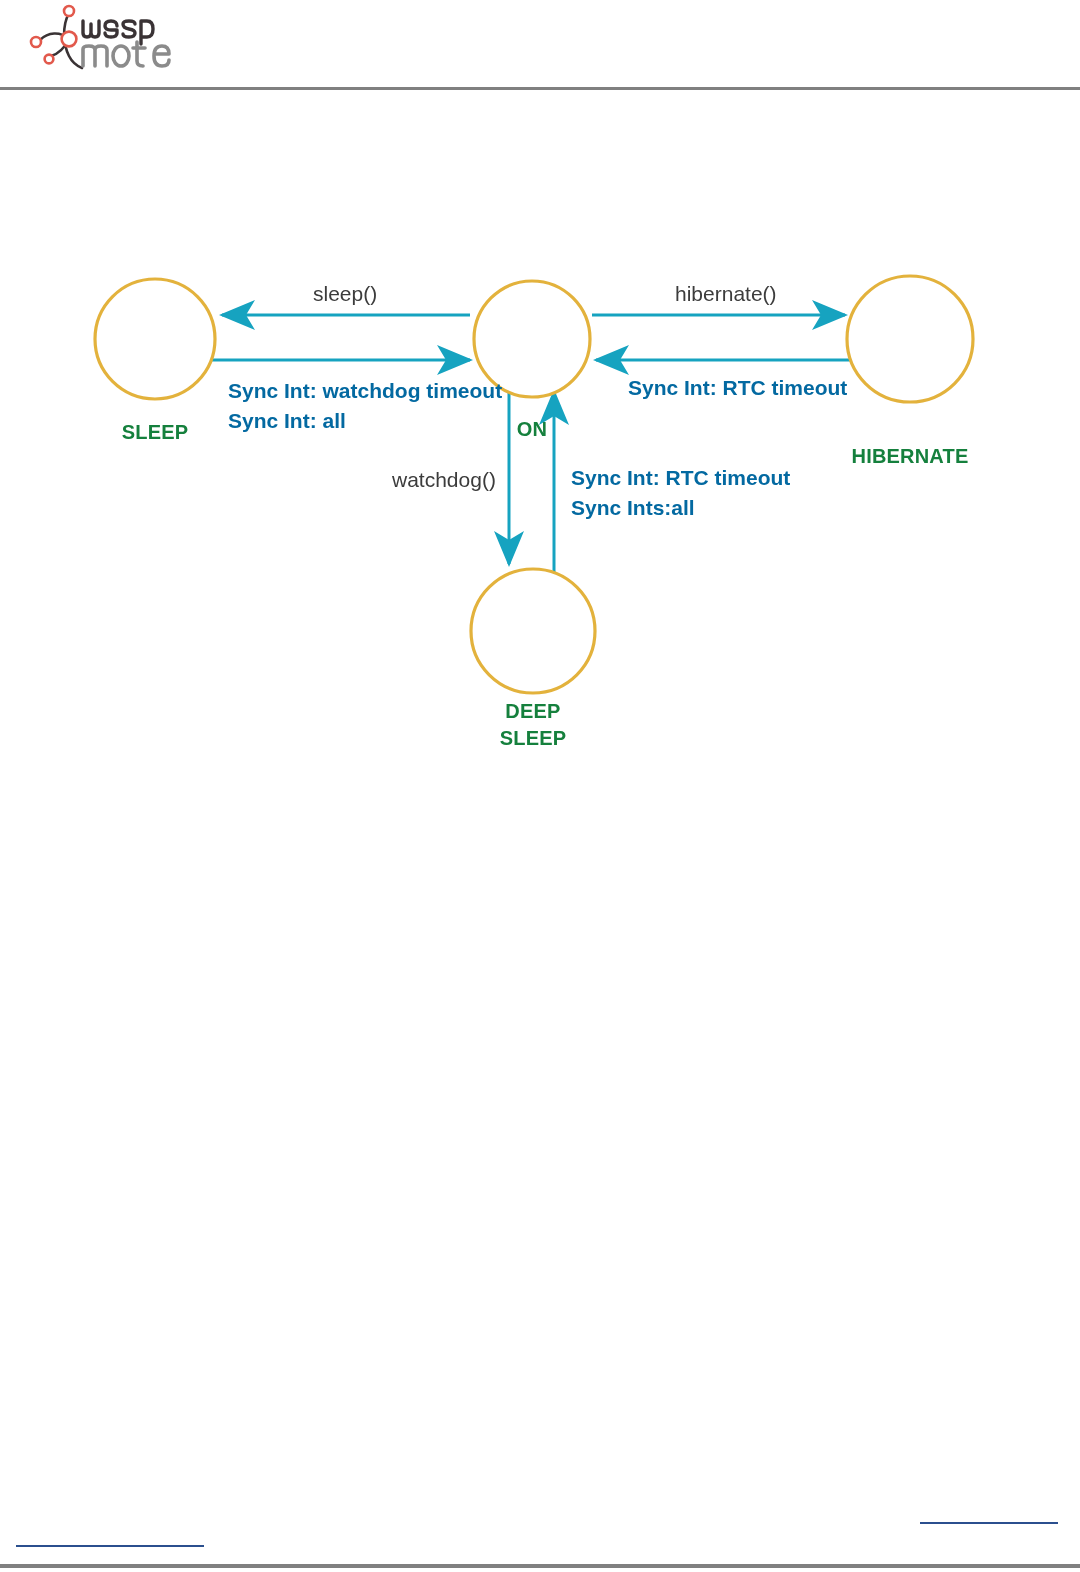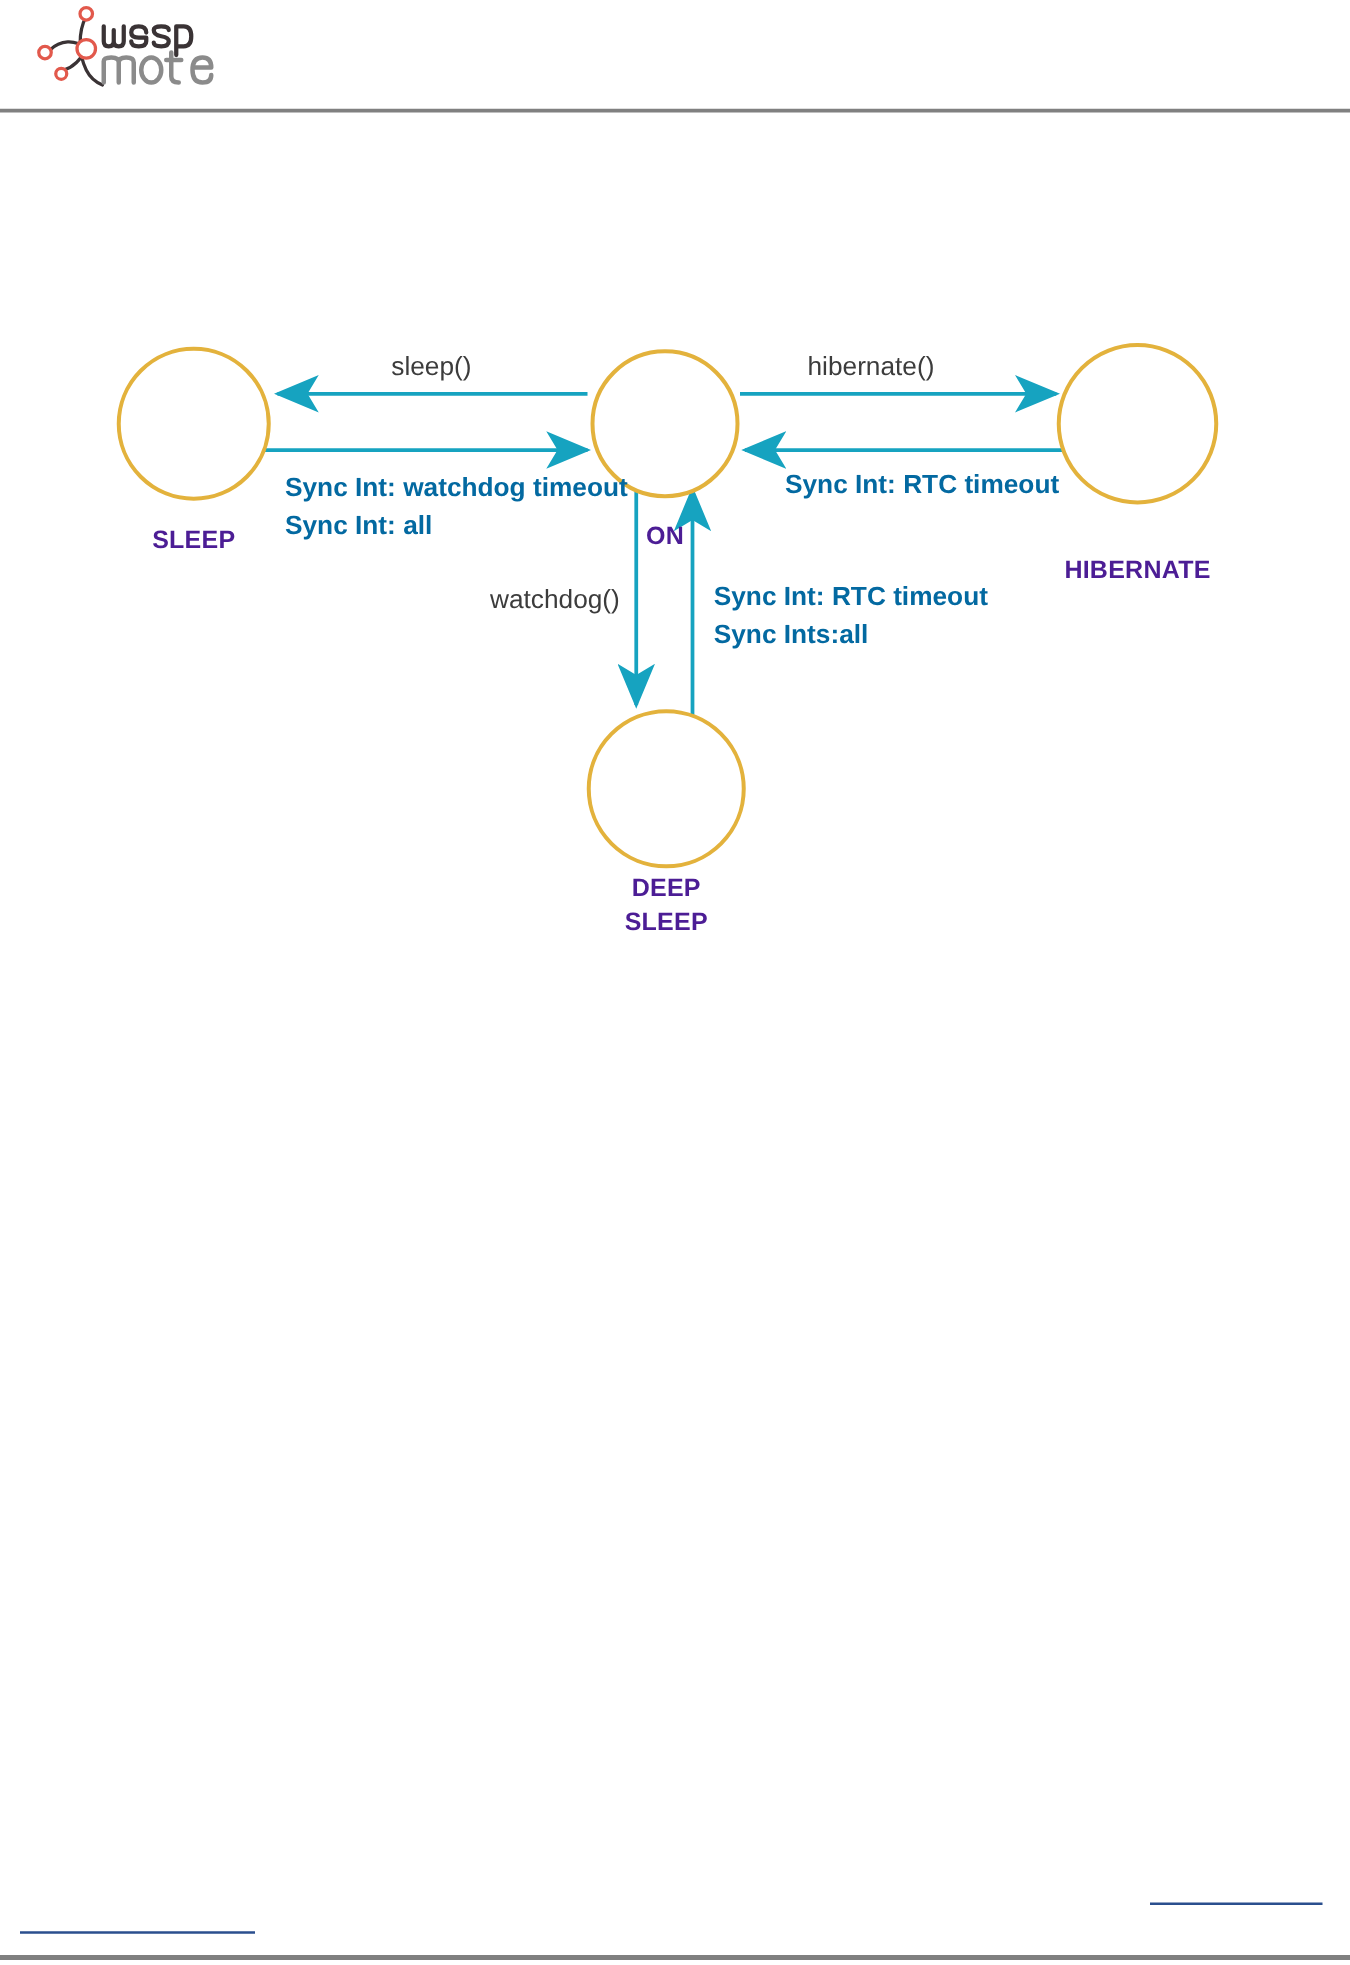--- a/index.html
+++ b/index.html
@@ -41,21 +41,21 @@
   }
   #diagram-svg {
     position: absolute;
     left: 0; top: 0;
     width: 1080px; height: 640px;
   }
 
   .node-label {
     position: absolute;
     text-align: center;
-    color: #4c1d95;
+    color: #15803d;
     font-weight: bold;
     font-size: 20px;
     letter-spacing: 0.2px;
     white-space: nowrap;
     pointer-events: none;
   }
   .node-label.two-line {
     line-height: 1.35;
     white-space: normal;
   }
@@ -175,21 +175,21 @@
     <span>SLEEP</span>
   </div>
 
   <div class="edge-label" style="left:313px; top:190px;">sleep()</div>
 
   <div class="edge-label bold stacked" style="left:228px; top:284px;">
     <span>Sync Int: watchdog timeout</span><br>
     <span>Sync Int: all</span>
   </div>
 
-  <div class="edge-label" style="left:646px; top:190px;">hibernate()</div>
+  <div class="edge-label" style="left:675px; top:190px;">hibernate()</div>
 
   <div class="edge-label bold" style="left:628px; top:284px;">Sync Int: RTC timeout</div>
 
   <div class="edge-label" style="left:392px; top:376px;">watchdog()</div>
 
   <div class="edge-label bold stacked" style="left:571px; top:371px;">
     <span>Sync Int: RTC timeout</span><br>
     <span>Sync Ints:all</span>
   </div>
 </div>

